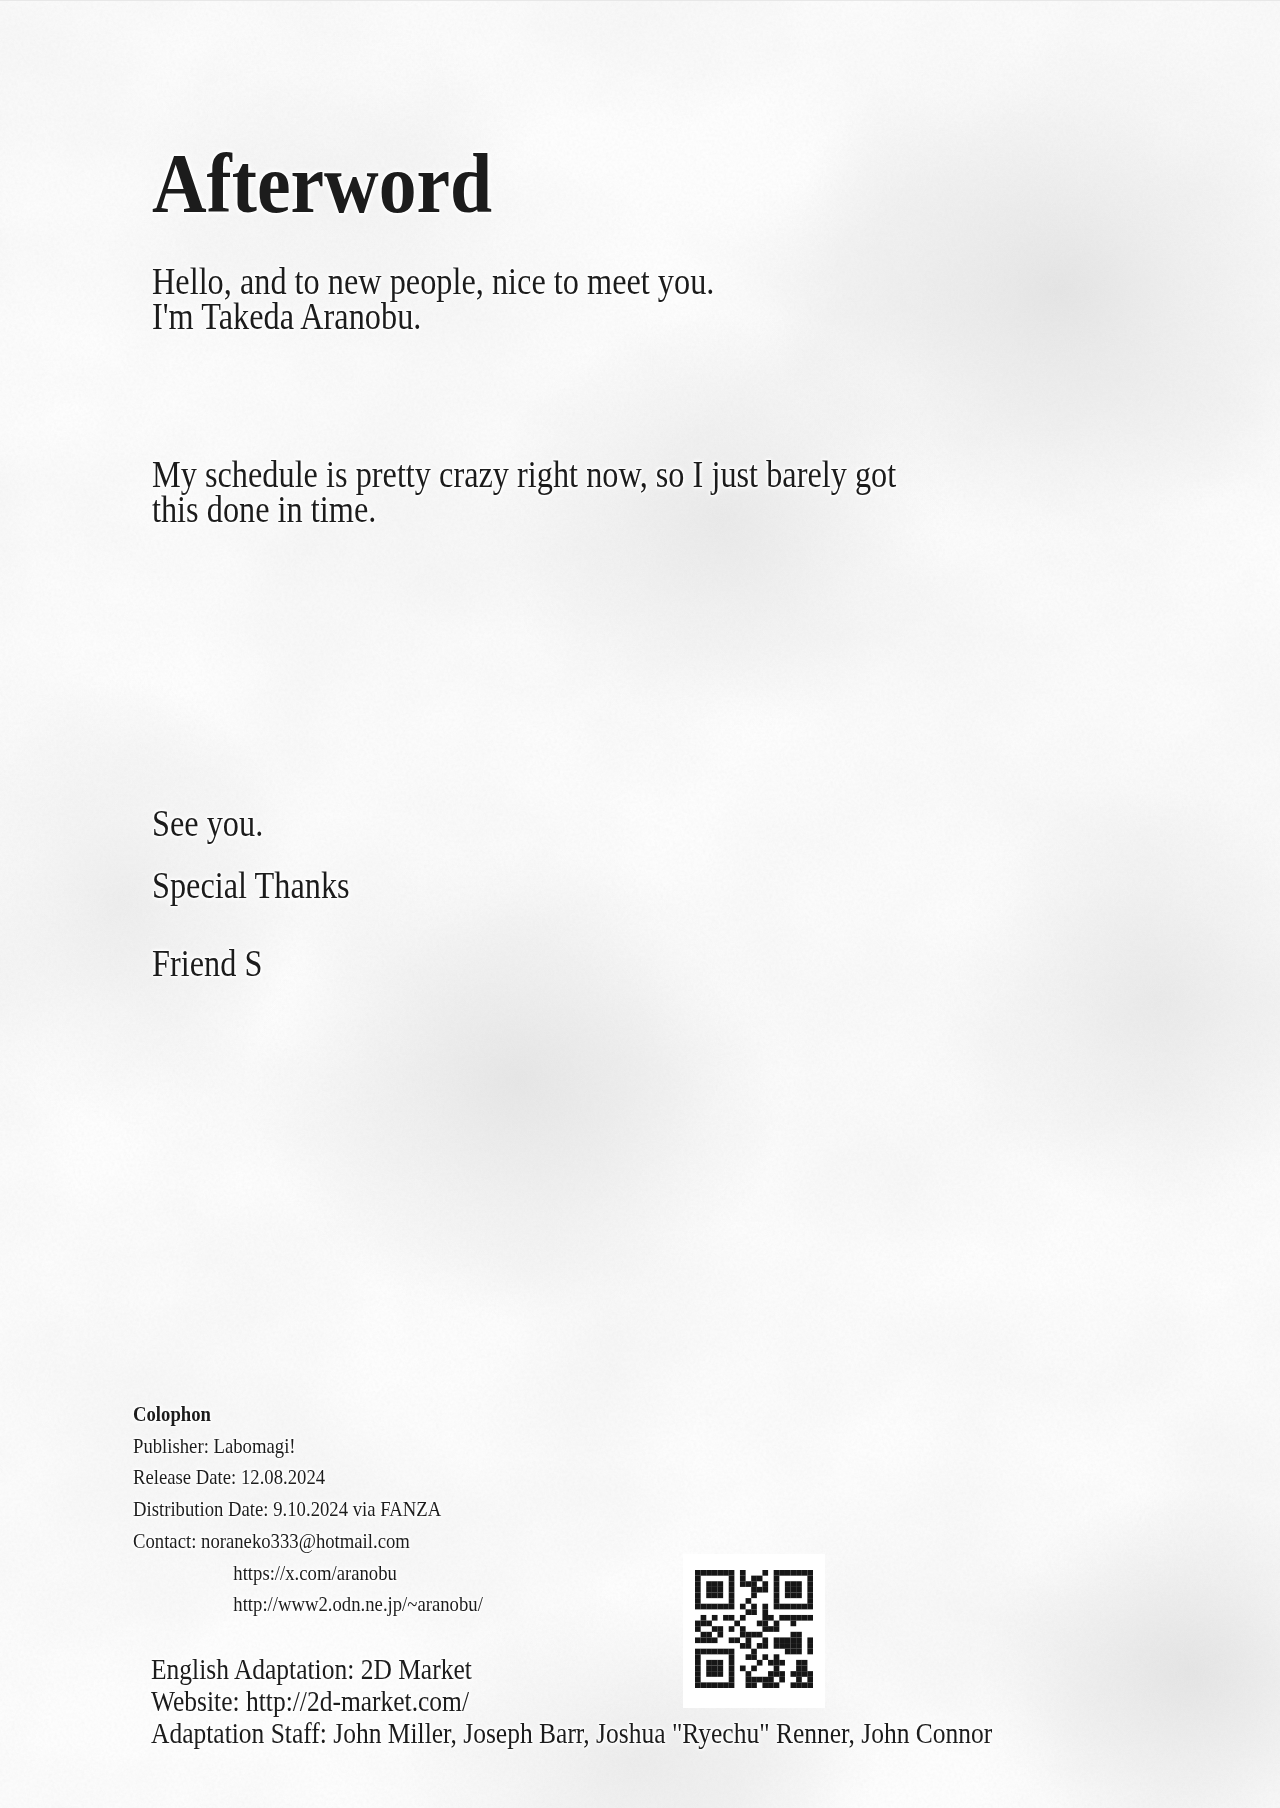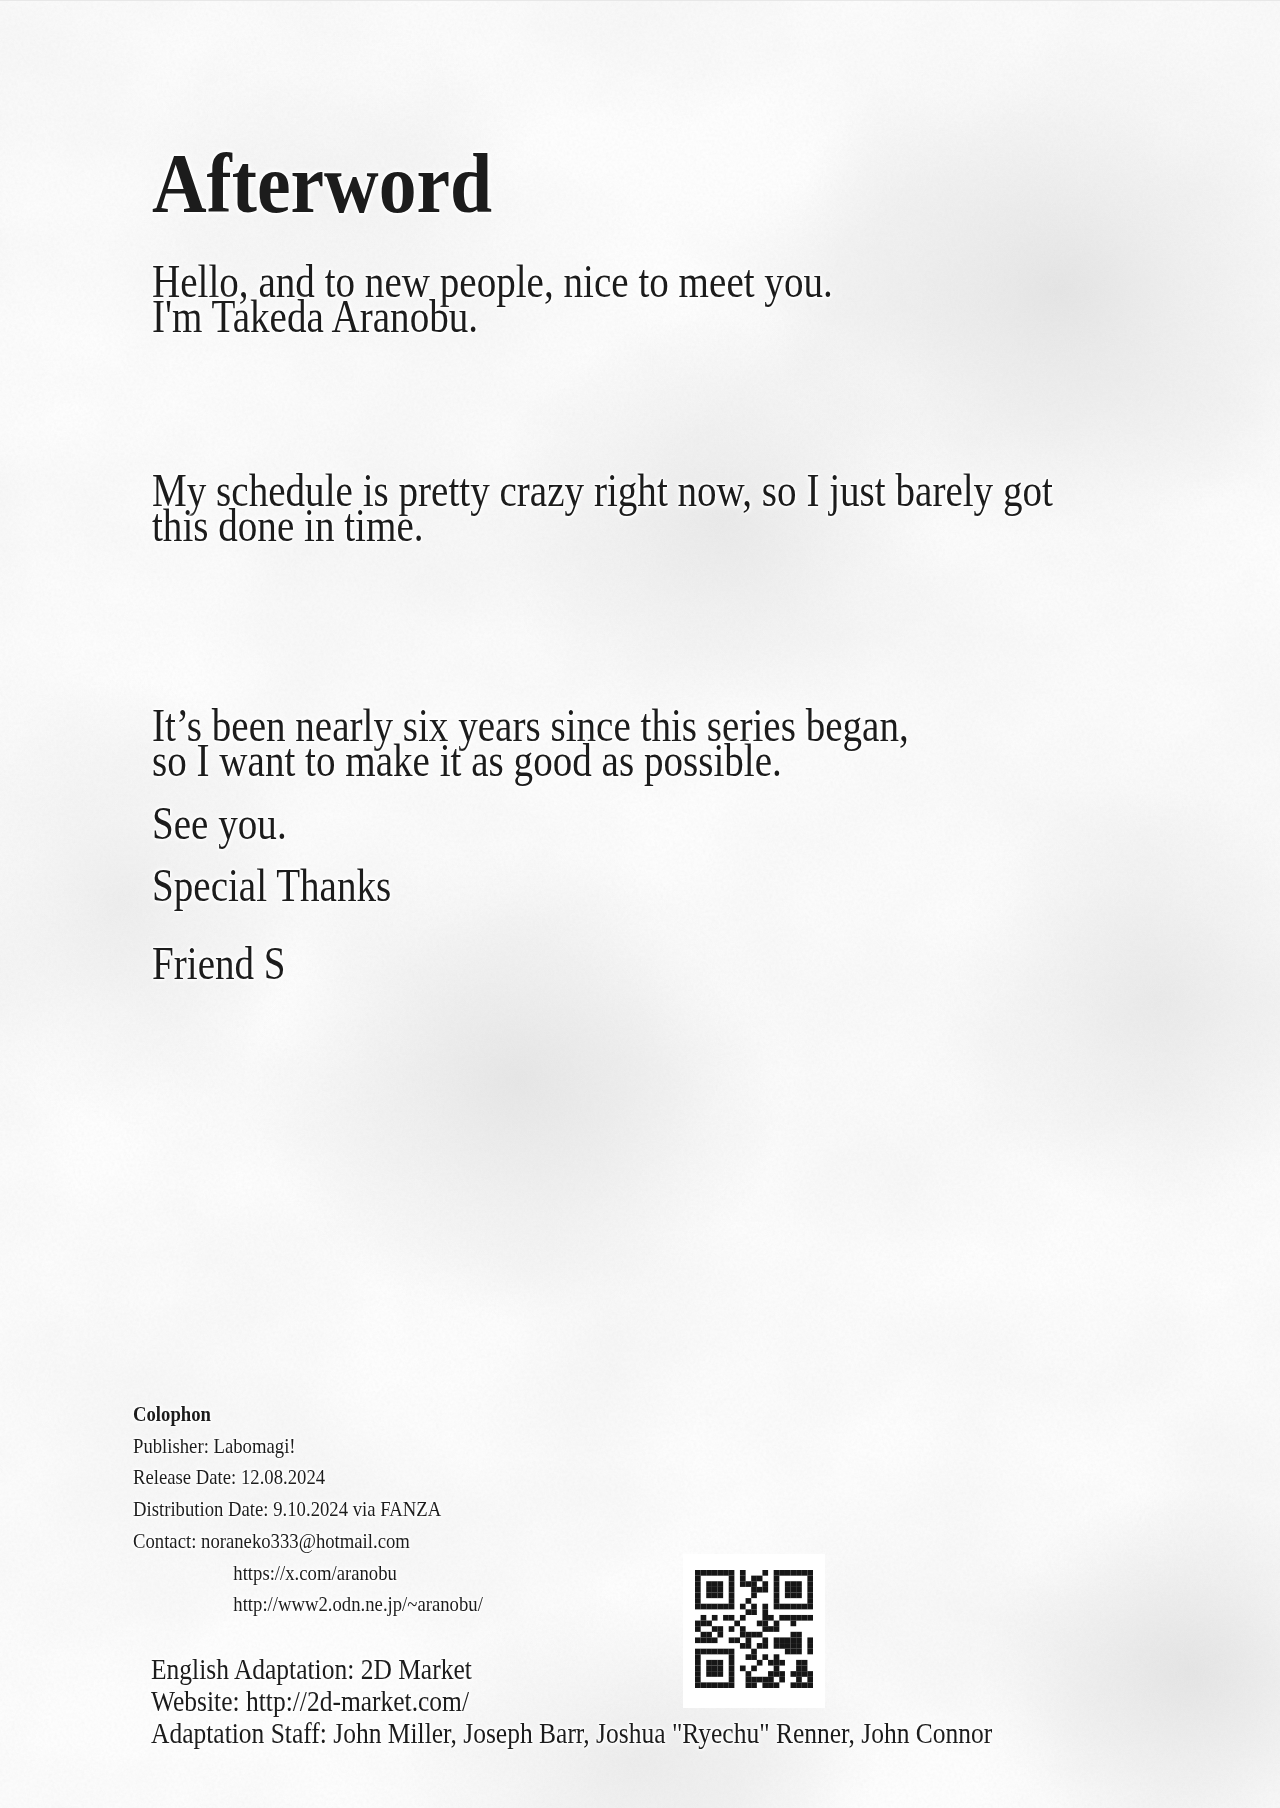--- a/index.html
+++ b/index.html
@@ -34,21 +34,21 @@
     transform-origin:0 0;
     text-shadow:
       0 0 2px #fff, 0 0 2px #fff, 0 0 4px #fff,
       1px 1px 3px #fff, -1px -1px 3px #fff, 0 0 9px rgba(255,255,255,.95);
   }
   .title {
     position:absolute; left:152px; top:141px;
     font-size:84px; line-height:84px; font-weight:700;
     transform:scaleX(0.90);
   }
-  .para { position:absolute; left:152px; font-size:46px; line-height:35px; }
+  .para { position:absolute; left:152px; font-size:38px; line-height:35px; }
   .colophon-block { position:absolute; left:133px; font-size:22px; line-height:31.7px; }
   .english-block  { position:absolute; left:151px; font-size:30px; line-height:32px; }
   .colophon-heading { font-weight:700; }
   .indent { padding-left:118px; }
 
   .qr-box {
     position:absolute; left:683px; top:1553px;
     width:142px; height:154px; background:#fff;
   }
   .qr-modules { position:absolute; left:12px; top:16px; width:118px; height:118px; }
@@ -76,30 +76,26 @@
   <div class="content">
 
     <div class="txt title">Afterword</div>
 
     <div class="para" style="top:263px">
       <div class="txt">Hello, and to new people, nice to meet you.</div>
       <div class="txt">I'm Takeda Aranobu.</div>
     </div>
 
 
-    <div class="para" style="top:472px">
+    <div class="para" style="top:456px">
       <div class="txt">My schedule is pretty crazy right now, so I just barely got</div>
       <div class="txt">this done in time.</div>
     </div>
 
 
-    <div class="para" style="top:707px">
-      <div class="txt">It’s been nearly six years since this series began,</div>
-      <div class="txt">so I want to make it as good as possible.</div>
-    </div>
 
     <div class="para" style="top:805px">
       <div class="txt">See you.</div>
     </div>
 
     <div class="para" style="top:867px">
       <div class="txt">Special Thanks</div>
     </div>
 
     <div class="para" style="top:945px">

